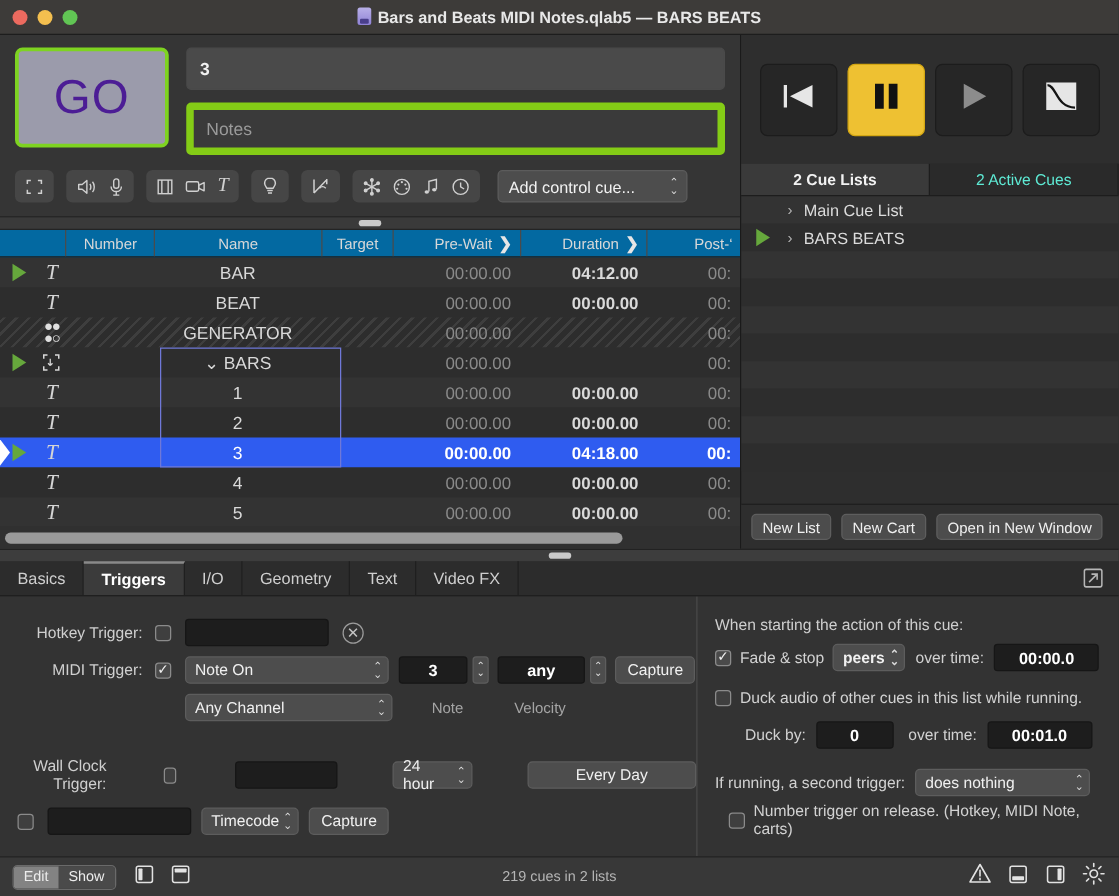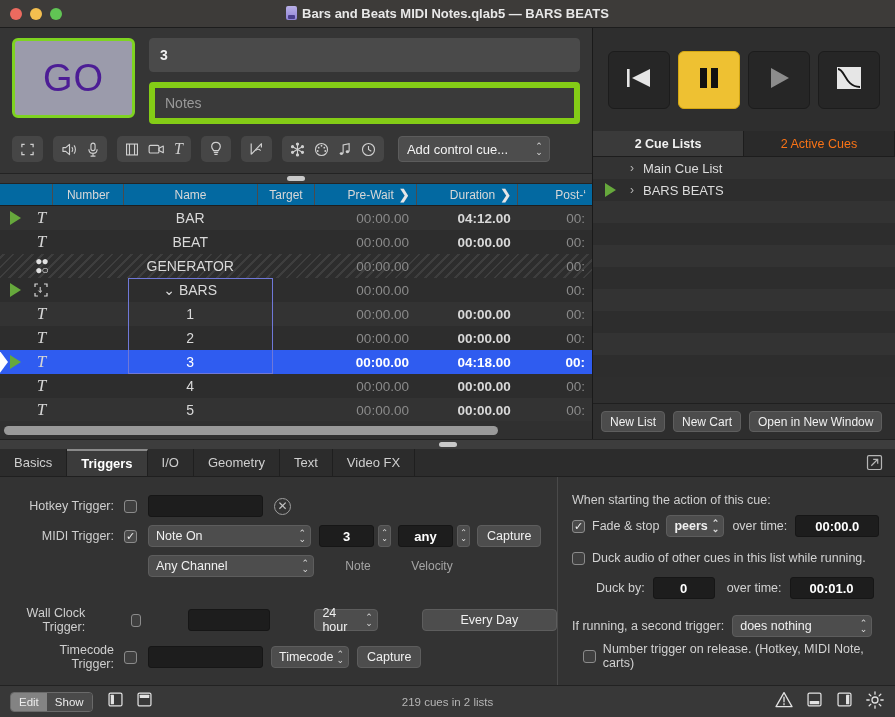--- a/index.html
+++ b/index.html
@@ -117,21 +117,21 @@
   .disc { font-size: 12px; letter-spacing: -1px; }
   .hscroll-area { height: 18px; background: #303030; display: flex; align-items: center; padding: 0 4px; position: relative; }
   .hscroll-track { height: 9px; border-radius: 5px; background: #9a9a9a; width: 494px; }
   .vscroll-thumb { position: absolute; right: 3px; top: 26px; width: 9px; height: 16px; border-radius: 5px; background: #9a9a9a; }
 
   
   .transport { height: 103px; display: flex; align-items: center; justify-content: center; gap: 8px; background: #2e2e2e; }
   .tbtn { width: 62px; height: 58px; border-radius: 6px; background: #262626; border: 1px solid #1c1c1c; display: flex; align-items: center; justify-content: center; }
   .tbtn.active { background: #eec132; border-color: #d4a712; }
   .ctabs { display: flex; height: 26px; border-bottom: 1px solid #1d1d1d; }
-  .ctab { flex: 1; display: flex; align-items: center; justify-content: center; font-size: 12.5px; color: #f97316; background: #2a2a2a; border-right: 1px solid #1d1d1d; }
+  .ctab { flex: 1; display: flex; align-items: center; justify-content: center; font-size: 12.5px; color: #5eead4; background: #2a2a2a; border-right: 1px solid #1d1d1d; }
   .ctab.on { color: #f2f2f2; font-weight: bold; background: #3a3a3a; }
   .cl-rows { flex: 1; overflow: hidden; }
   .cl-row { height: 22px; display: flex; align-items: center; font-size: 13px; color: #dcdcdc; padding-left: 6px; }
   .cl-row.a { background: #333333; }
   .cl-row.b { background: #2d2d2d; }
   .cl-empty.a { background: #333333; }
   .cl-empty.b { background: #2d2d2d; }
   .cl-play { width: 22px; display: flex; justify-content: center; }
   .cl-disc { width: 22px; text-align: center; color: #b4b4b4; font-size: 12px; }
   .cl-buttons { height: 36px; display: flex; align-items: center; gap: 8px; padding: 0 8px; background: #2e2e2e; border-top:1px solid #1f1f1f;}
@@ -557,21 +557,21 @@
             <span class="stepper">
                 <span>⌃</span>
                 <span>⌄</span>
               </span>
           </div>
           <div class="darkinput" style="width:55px;margin-left:8px;">3</div>
           <div class="tinystep" style="margin-left:4px;">
               <span>⌃</span>
               <span>⌄</span>
             </div>
-          <div class="darkinput" style="width:55px;margin-left:7px;">any</div>
+          <div class="darkinput" style="width:70px;margin-left:7px;">any</div>
           <div class="tinystep" style="margin-left:4px;">
               <span>⌃</span>
               <span>⌄</span>
             </div>
           <div class="pbtn" style="margin-left:7px;">Capture</div>
         </div>
 
         <div class="frow">
           <div class="flabel"></div>
           <div style="width:13px;"></div>
@@ -594,21 +594,20 @@
             <span>24 hour</span>
             <span class="stepper">
                 <span>⌃</span>
                 <span>⌄</span>
               </span>
           </div>
           <div class="pbtn" style="width:182px;margin-left:8px;">Every Day</div>
         </div>
 
         <div class="frow" style="margin-top:7px;">
-          <div class="flabel">Timecode Trigger:</div>
           <div class="cb"></div>
           <div class="darkinput" style="width:115px;margin-left:11px;"></div>
           <div class="popup" style="width:78px;margin-left:8px;">
             <span>Timecode</span>
             <span class="stepper">
                 <span>⌃</span>
                 <span>⌄</span>
               </span>
           </div>
           <div class="pbtn" style="margin-left:8px;">Capture</div>

